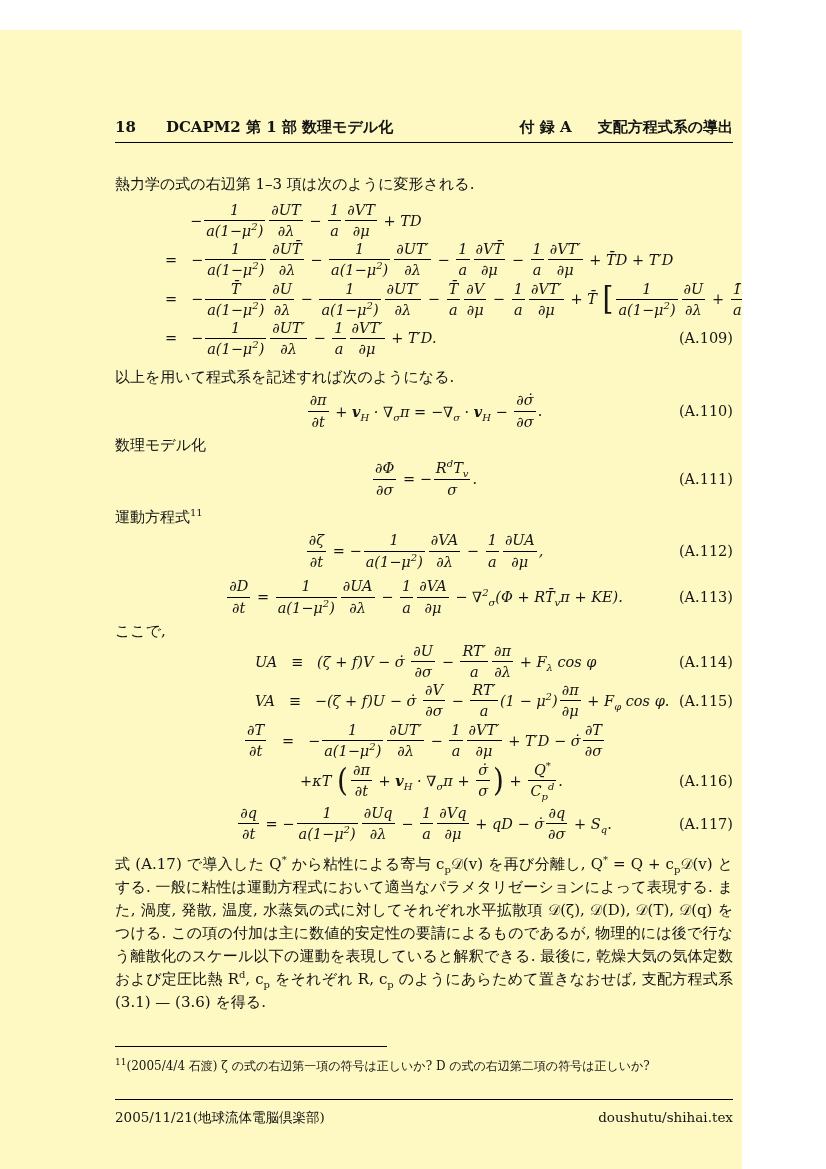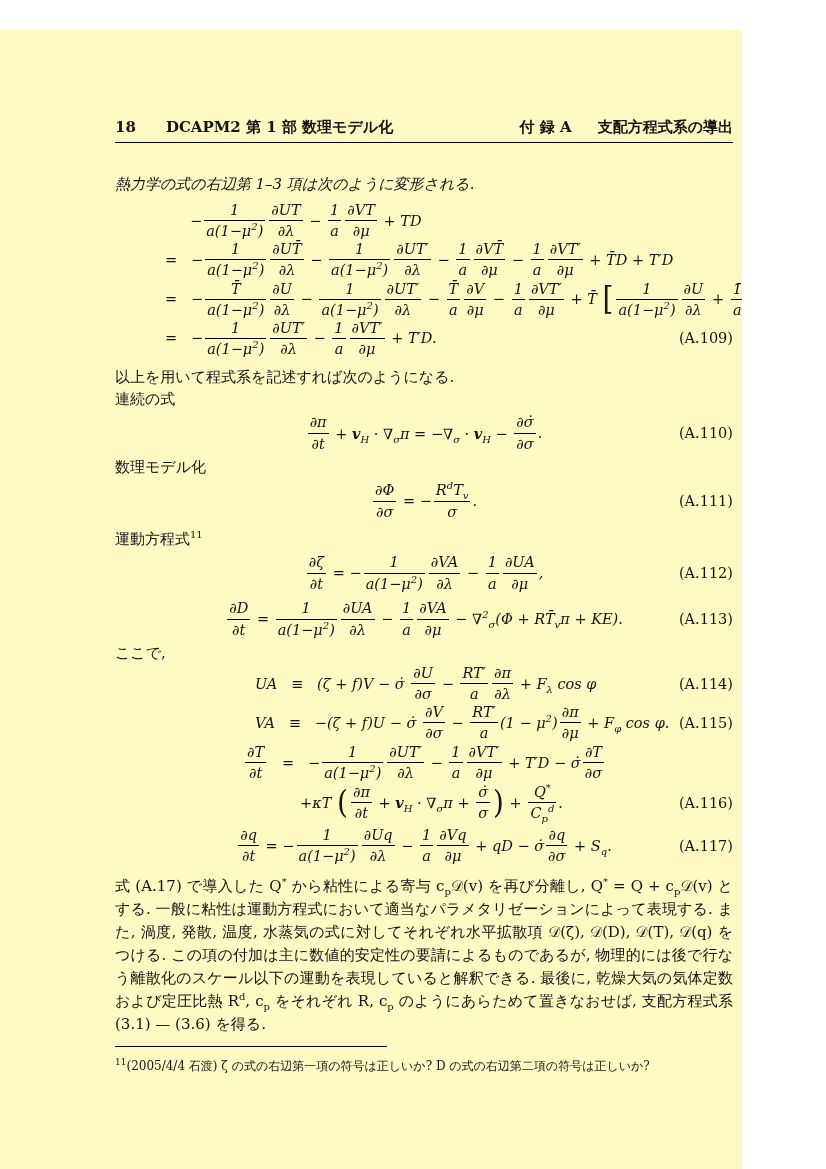--- a/index.html
+++ b/index.html
@@ -8,21 +8,21 @@
     font-family:"DejaVu Serif","Liberation Serif",serif;color:#141414;margin-top:30px;
   }
   .col{position:absolute;left:115px;top:0;width:618px;}
   
   .header{display:flex;justify-content:space-between;align-items:baseline;font-weight:bold;font-size:15px;margin-top:88px;}
   .header .hleft{display:flex;gap:30px;}
   .header .hright{display:flex;gap:26px;align-items:center;}
   .rule{border-top:1.3px solid #000;margin-top:5px;}
   
   .par{font-size:15px;line-height:22px;margin:0;}
-  .p1{margin-top:30px;font-style:italic;}
+  .p1{margin-top:30px;}
   .p2{margin-top:8px;}
   .slabel{font-size:15px;line-height:22px;}
   .slabel sup{font-size:10px;}
   .body-par{font-size:15px;line-height:23px;text-align:justify;margin-top:6px;}
   
   .eqrow{position:relative;display:flex;flex-wrap:nowrap;align-items:center;justify-content:center;min-height:46px;}
   .eqrow.r38{min-height:38px;}
   .eqrow.r40{min-height:40px;}
   .eqrow.left{justify-content:flex-start;}
   .ind50{padding-left:50px;}
@@ -242,21 +242,20 @@
               <span class="fbar"></span>
               <span class="den">∂μ</span>
             </span>
             <span class="mtext"> + T′D.</span>
           </span>
         <span class="eqno">(A.109)</span>
       </div>
     </div>
 
     <p class="par p2">以上を用いて程式系を記述すれば次のようになる.</p>
-    <div class="slabel">連続の式</div>
 
     <div class="eqrow">
       <span class="eq">
           <span class="frac">
             <span class="num">∂π</span>
             <span class="fbar"></span>
             <span class="den">∂t</span>
           </span>
           <span class="mtext"> + <span class="mbold">v</span><span class="msub">H</span> · ∇<span class="msub">σ</span>π = −∇<span class="msub">σ</span> · <span class="mbold">v</span><span class="msub">H</span> − </span>
           <span class="frac">
@@ -520,13 +519,20 @@
     <p class="body-par">式 (A.17) で導入した Q<span class="msup">*</span> から粘性による寄与 c<span class="msub">p</span>𝒟(v) を再び分離し, Q<span class="msup">*</span> = Q + c<span class="msub">p</span>𝒟(v) とする. 一般に粘性は運動方程式において適当なパラメタリゼーションによって表現する. また, 渦度, 発散, 温度, 水蒸気の式に対してそれぞれ水平拡散項 𝒟(ζ), 𝒟(D), 𝒟(T), 𝒟(q) をつける. この項の付加は主に数値的安定性の要請によるものであるが, 物理的には後で行なう離散化のスケール以下の運動を表現していると解釈できる. 最後に, 乾燥大気の気体定数および定圧比熱 R<span class="msup">d</span>, c<span class="msub">p</span> をそれぞれ R, c<span class="msub">p</span> のようにあらためて置きなおせば, 支配方程式系 (3.1) — (3.6) を得る.</p>
   </div>
 
   <div class="footnote">
     <div class="fn-rule"></div>
     <div>
       <sup>11</sup><span>(2005/4/4 石渡) ζ の式の右辺第一項の符号は正しいか? D の式の右辺第二項の符号は正しいか?</span>
     </div>
   </div>
 
+  <div class="footer">
+    <div class="rule"></div>
+    <div class="frow">
+      <span>2005/11/21(地球流体電脳倶楽部)</span>
+      <span>doushutu/shihai.tex</span>
+    </div>
+  </div>
 </div>
 
 </body></html>

